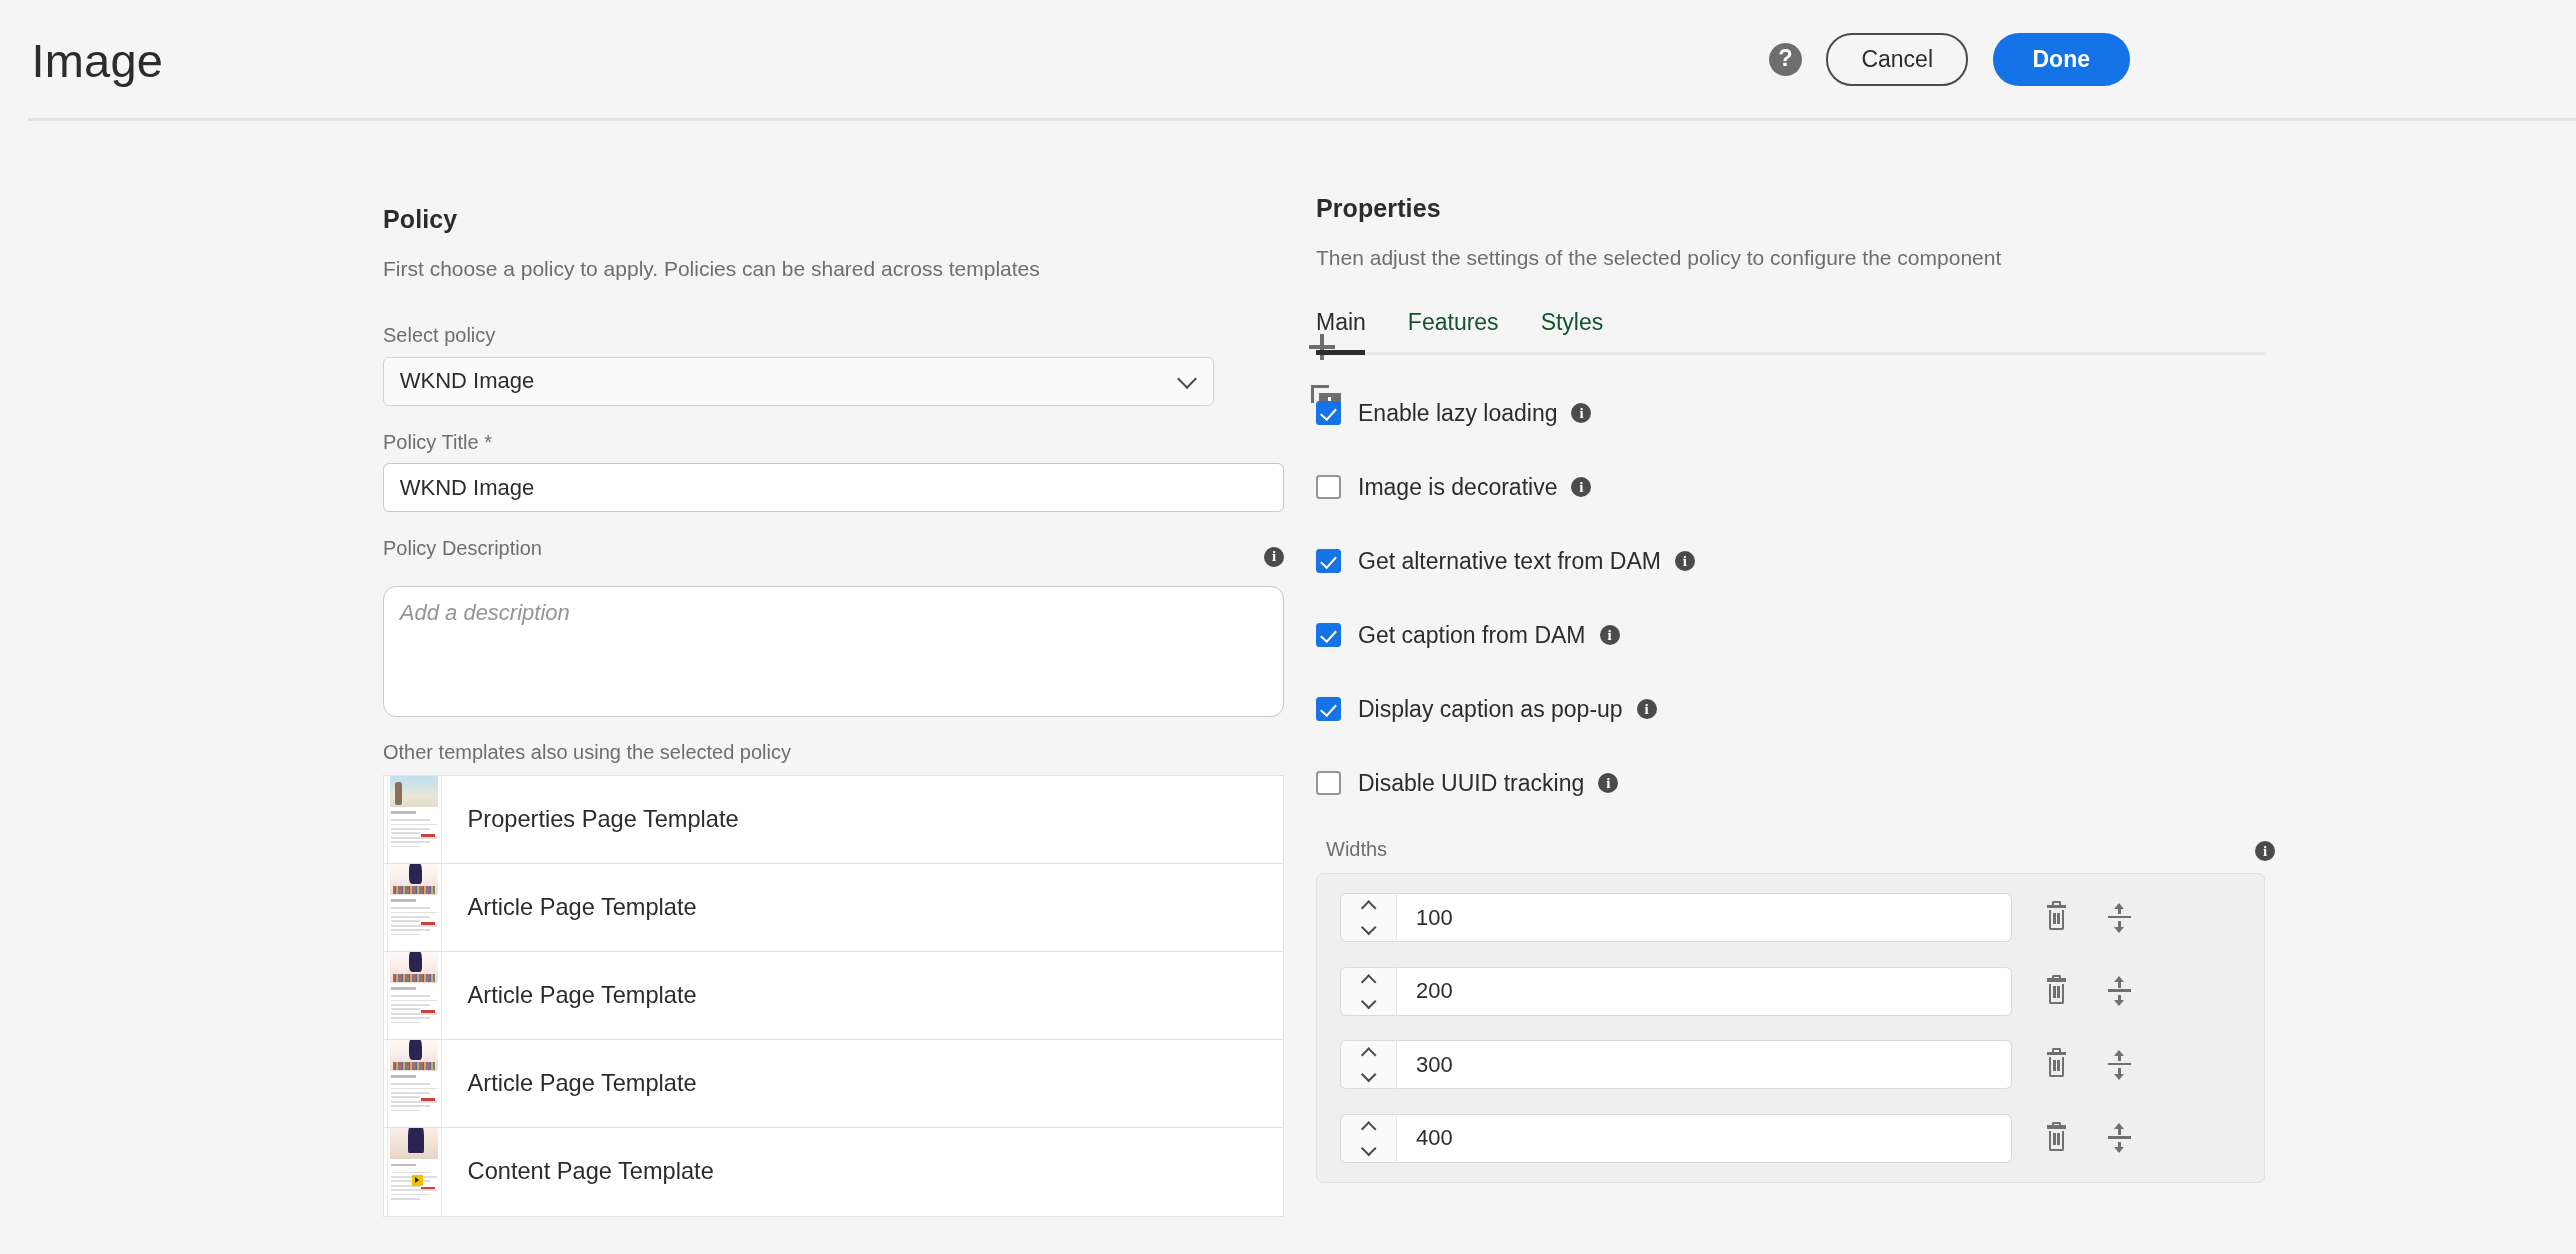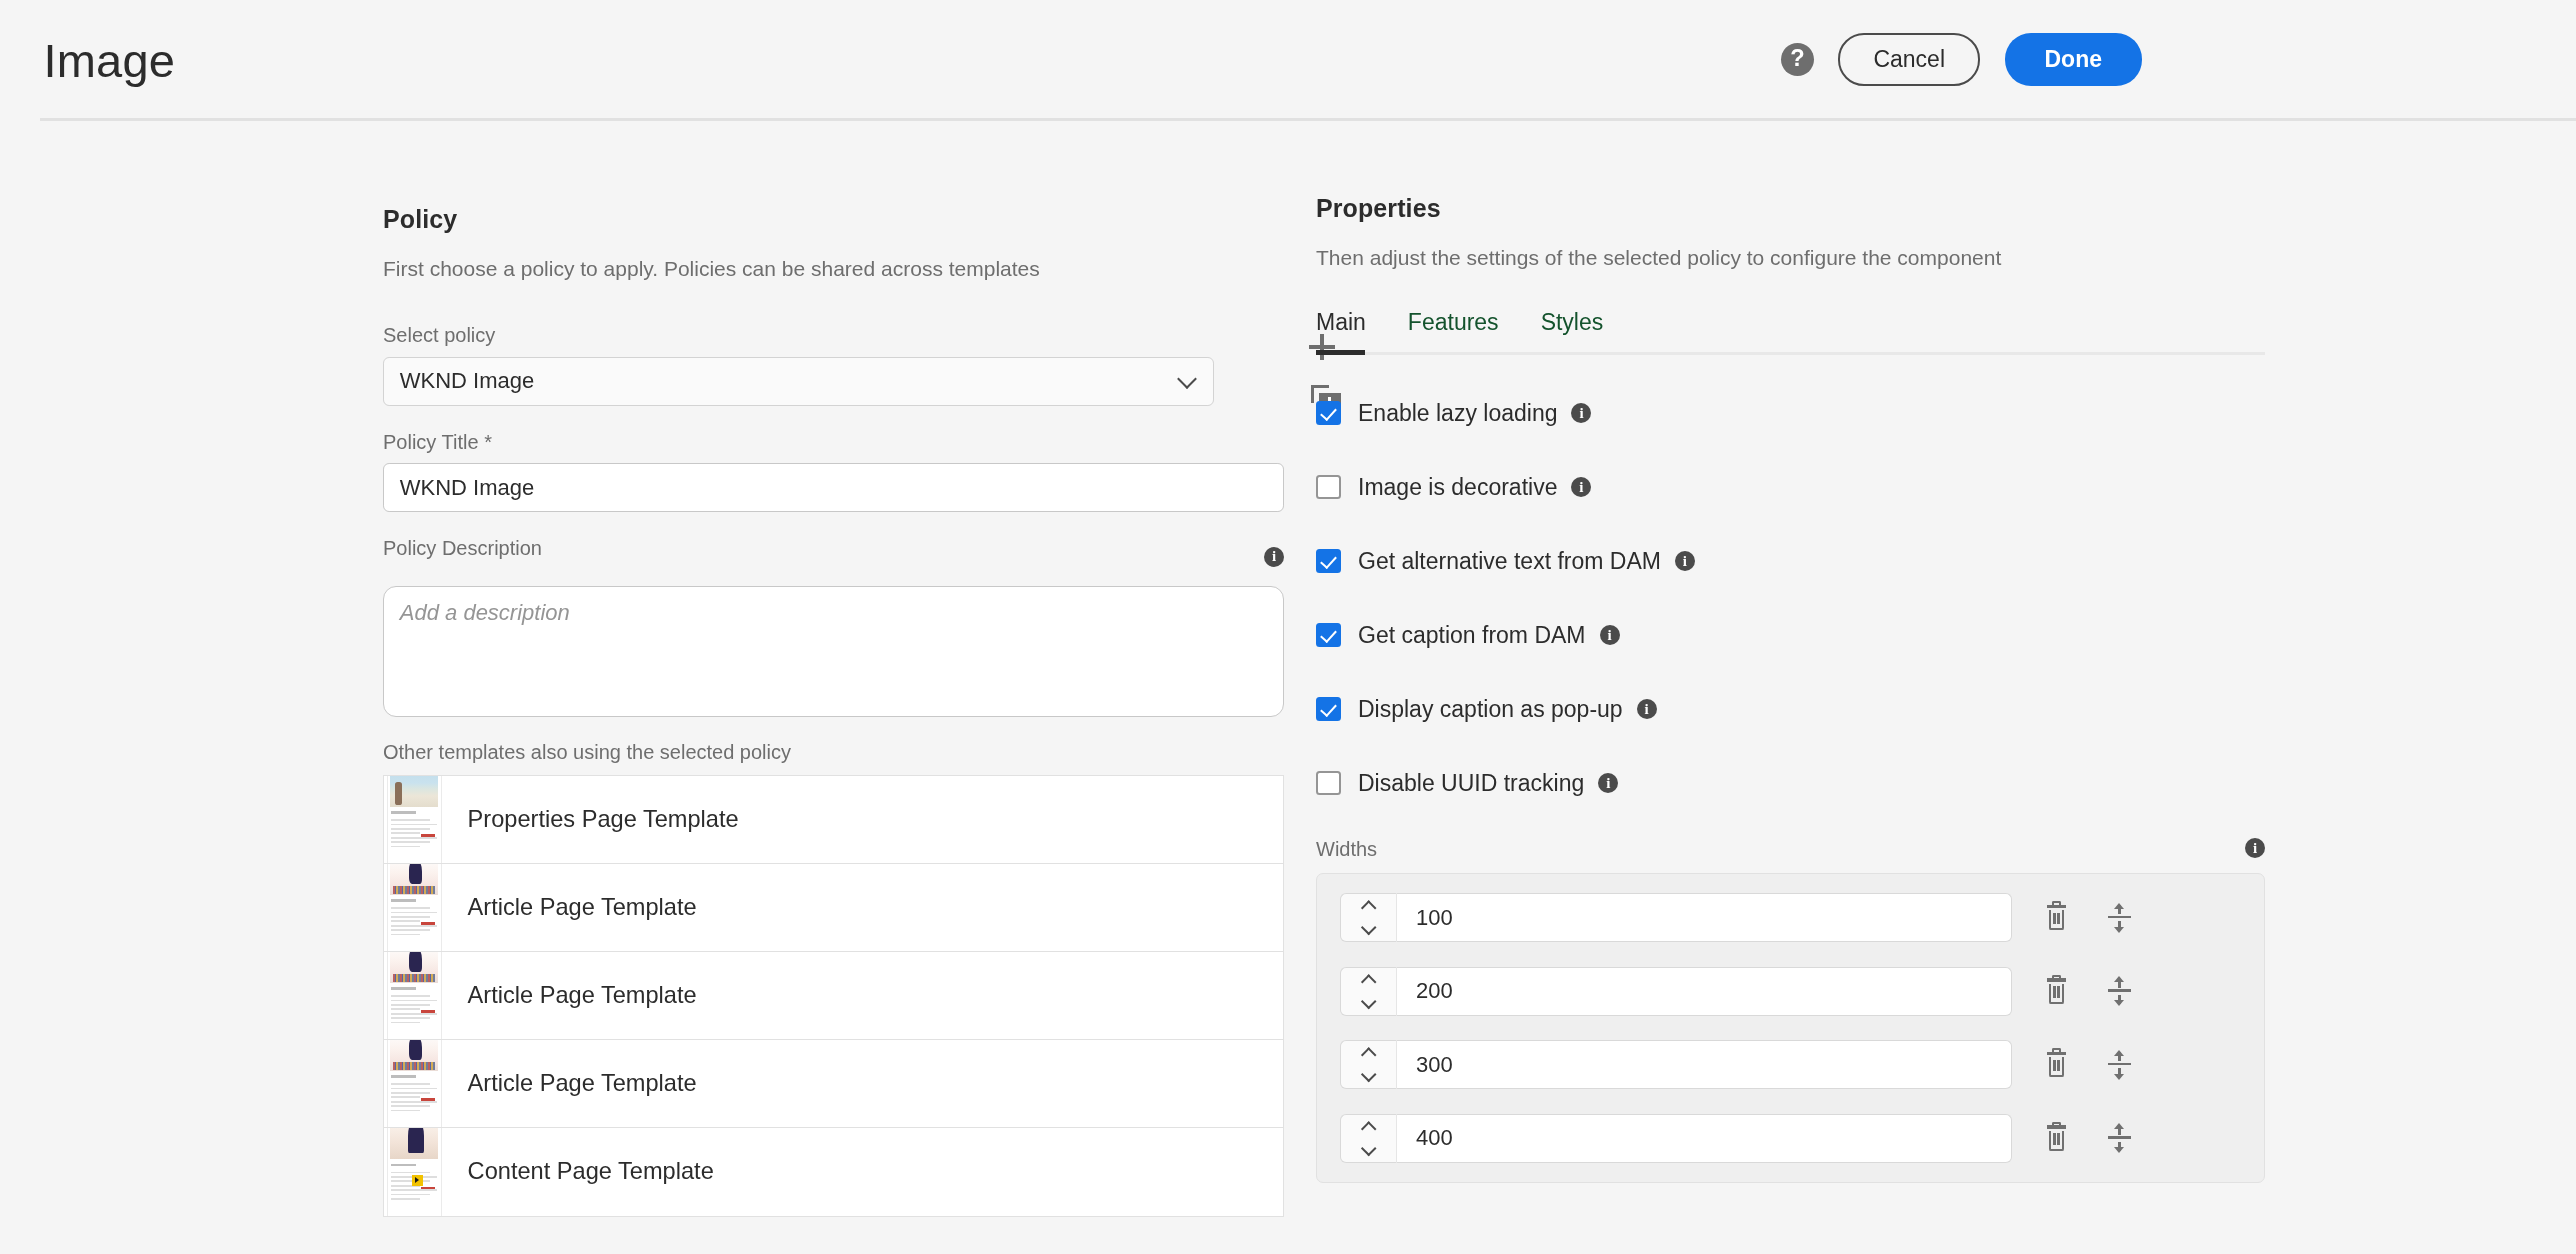--- a/index.html
+++ b/index.html
@@ -6,21 +6,21 @@
   html, body {
     width: 2576px; height: 1255px;
     background: #f5f5f5;
     font-family: "Liberation Sans", sans-serif;
     overflow: hidden;
   }
   body { position: relative; }
 
   
   .header {
-    position: absolute; top: 0; left: 12px; width: 2156px; height: 137px;
+    position: absolute; top: 0; left: 0; width: 2156px; height: 137px;
     background: #f5f5f5;
   }
   .header-title {
     position: absolute; left: 31.5px; top: 33px;
     font-size: 47px; font-weight: 300; color: #2c2c2c;
     letter-spacing: 0.2px;
   }
   .header-actions {
     position: absolute; right: 26px; top: 33px;
     display: flex; align-items: center; gap: 24.5px;
@@ -236,22 +236,22 @@
     width: 7px; height: 13px; border: solid #fff;
     border-width: 0 2.6px 2.6px 0; transform: rotate(42deg);
   }
   .cb-label {
     margin-left: 17.5px; font-size: 23px; color: #2c2c2c;
   }
   .cb-row .info-icon { margin-left: 14px; }
 
   
   .widths-head {
-    display: flex; align-items: flex-start; justify-content: space-between;
-    width: 949px; margin-top: 8.8px;
+    display: flex; align-items: flex-end; justify-content: space-between;
+    width: 949px; margin-top: 8.8px; margin-left: 10px;
   }
   .widths-box {
     width: 949px; background: #efefef; border: 1.8px solid #e1e1e1;
     border-radius: 7px; margin-top: 12.3px; padding: 19px 23px 19px 23px;
   }
   .w-row { display: flex; align-items: center; margin-bottom: 24.5px; }
   .w-row:last-child { margin-bottom: 0; }
   .w-stepper {
     width: 56px; height: 49px; background: #fafafa;
     border: 1.8px solid #d9d9d9; border-right: none;

